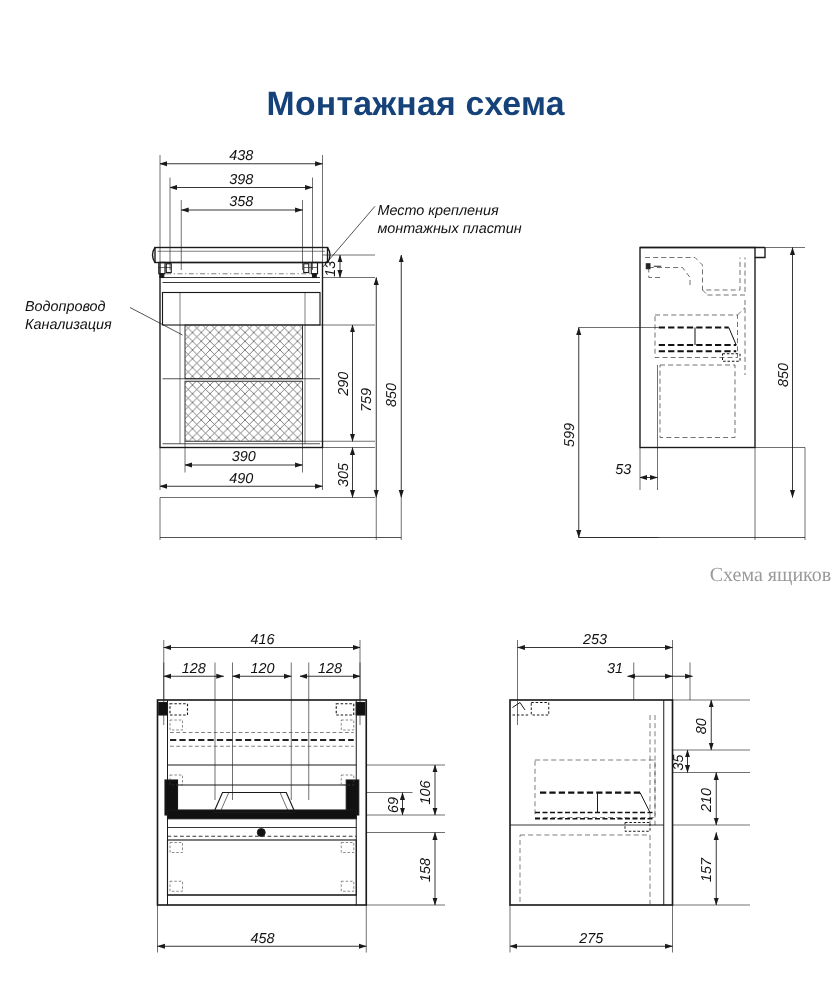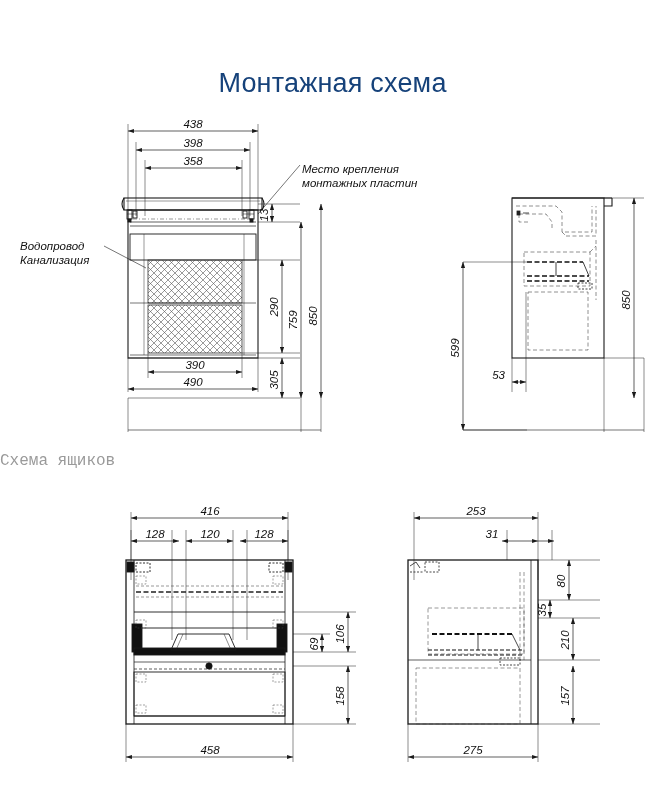--- a/index.html
+++ b/index.html
@@ -14,33 +14,33 @@
     height: 800px;
     background: #ffffff;
     overflow: hidden;
   }
   #title {
     position: absolute;
     left: 0; top: 68px;
     width: 665px;
     text-align: center;
     font-size: 27px;
-    font-weight: normal;
+    font-weight: bold;
     color: #16427a;
     letter-spacing: 0.2px;
     font-family: "Liberation Sans", sans-serif;
   }
   #subtitle {
     position: absolute;
     left: 0; top: 452px;
     width: 665px;
-    text-align: left;
+    text-align: right;
     font-size: 16px;
     color: #9a9a9a;
-    font-family: Liberation Mono, monospace;
+    font-family: Liberation Serif, serif;
   }
   .dwg { position: absolute; left: 0; top: 0; }
   .callout {
     position: absolute;
     font-family: "Liberation Sans", sans-serif;
     font-style: italic;
     font-size: 11.5px;
     color: #111;
     line-height: 1.22;
     white-space: pre-line;

